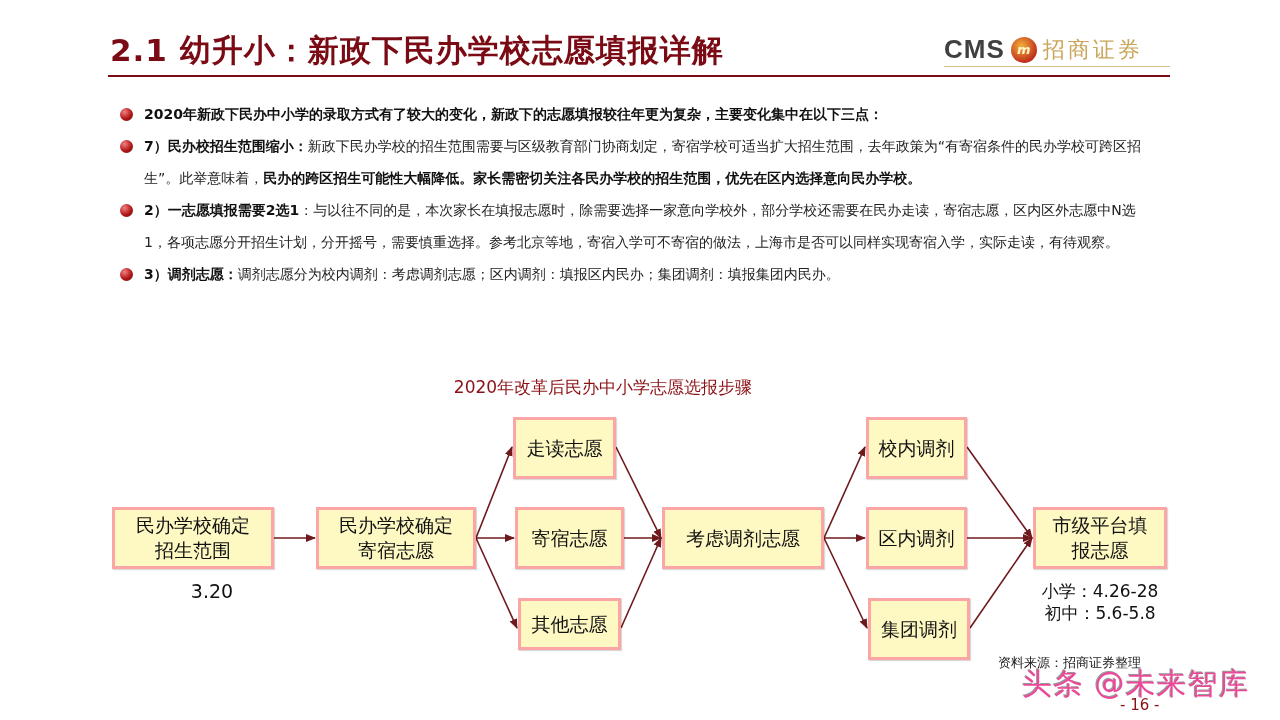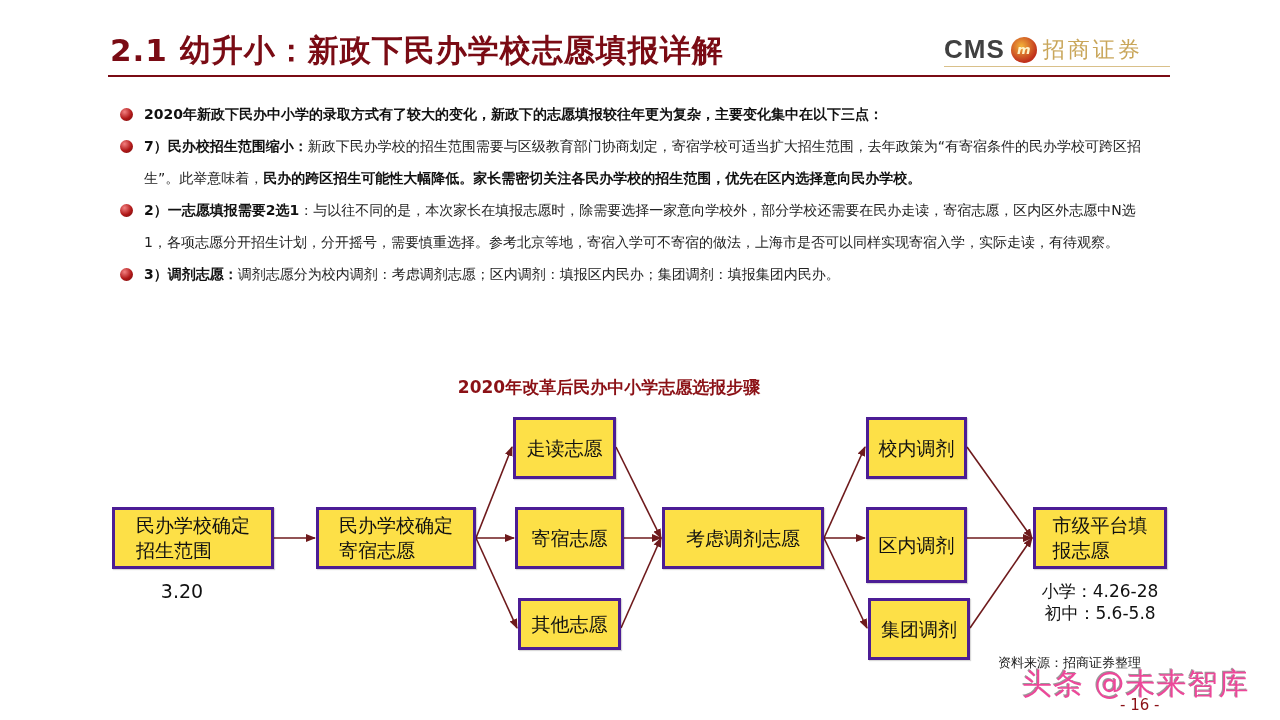--- a/index.html
+++ b/index.html
@@ -15,24 +15,24 @@
   .logo-cn { font-family:"DejaVu Serif",serif; font-size:22px; color:#c9a65a; letter-spacing:3px; }
   .logo-underline { position:absolute; left:944px; top:66px; width:226px; height:1px; background:#d9c08a; }
 
   .bullets { position:absolute; left:118px; top:98px; width:1040px; font-size:14px; line-height:32px; }
   .bullet { position:relative; padding-left:26px; }
   .dot { position:absolute; left:2px; top:10px; width:13px; height:13px; border-radius:50%;
          background:radial-gradient(circle at 35% 30%, #f28080, #b01818 55%, #6b0a0a); }
   .b { font-weight:bold; }
   .n { font-weight:normal; color:#222; }
 
-  .chart-title { position:absolute; left:16px; width:1186px; top:376px; text-align:center; font-size:17px;
-                 font-weight:bold; color:#8b1116; }
-  .box { position:absolute; border:3px solid #4c1d95; background:#fde047; box-sizing:border-box;
-         display:flex; align-items:center; justify-content:center; text-align:left;
+  .chart-title { position:absolute; left:10px; width:1186px; top:376px; text-align:center; font-size:17px;
+                 font-weight:normal; color:#8b1116; }
+  .box { position:absolute; border:3px solid #fca5a5; background:#fef9c3; box-sizing:border-box;
+         display:flex; align-items:center; justify-content:center; text-align:center;
          font-size:19px; line-height:25px; color:#111; box-shadow:1px 1px 1px rgba(0,0,0,0.15); }
   svg.arrows { position:absolute; left:0; top:0; }
   .note { position:absolute; font-size:19px; color:#111; text-align:center; line-height:22px; }
   .source { position:absolute; left:998px; top:654px; font-size:13px; color:#222; }
   .watermark { position:absolute; left:1022px; top:664px; font-size:30px; color:#ec4899; letter-spacing:1px;
                text-shadow:1px 1px 0 #fff, -1px -1px 0 #999; white-space:nowrap; }
   .page-num { position:absolute; left:1120px; top:696px; font-size:15px; color:#8b1116; }
 </style>
 </head>
 <body>
@@ -100,28 +100,28 @@
   <div>
       <div>民办学校确定</div>
       <div>寄宿志愿</div>
     </div>
 </div>
 <div class="box" style="left:513px;top:417px;width:103px;height:62px;">走读志愿</div>
 <div class="box" style="left:515px;top:507px;width:109px;height:62px;">寄宿志愿</div>
 <div class="box" style="left:518px;top:598px;width:103px;height:52px;">其他志愿</div>
 <div class="box" style="left:662px;top:507px;width:162px;height:62px;">考虑调剂志愿</div>
 <div class="box" style="left:866px;top:417px;width:101px;height:62px;">校内调剂</div>
-<div class="box" style="left:866px;top:507px;width:101px;height:76px;">区内调剂</div>
+<div class="box" style="left:866px;top:507px;width:101px;height:62px;">区内调剂</div>
 <div class="box" style="left:868px;top:598px;width:102px;height:62px;">集团调剂</div>
 <div class="box" style="left:1033px;top:507px;width:134px;height:62px;">
   <div>
       <div>市级平台填</div>
       <div>报志愿</div>
     </div>
 </div>
 
-<div class="note" style="left:152px;top:580px;width:60px;">3.20</div>
+<div class="note" style="left:182px;top:580px;width:60px;">3.20</div>
 <div class="note" style="left:1030px;top:580px;width:140px;font-size:17px;">小学：4.26-28</div>
 <div class="note" style="left:1030px;top:602px;width:140px;font-size:17px;">初中：5.6-5.8</div>
 
 <div class="source">资料来源：招商证券整理</div>
 <div class="watermark">头条 @未来智库</div>
 <div class="page-num">- 16 -</div>
 
 </body></html>

